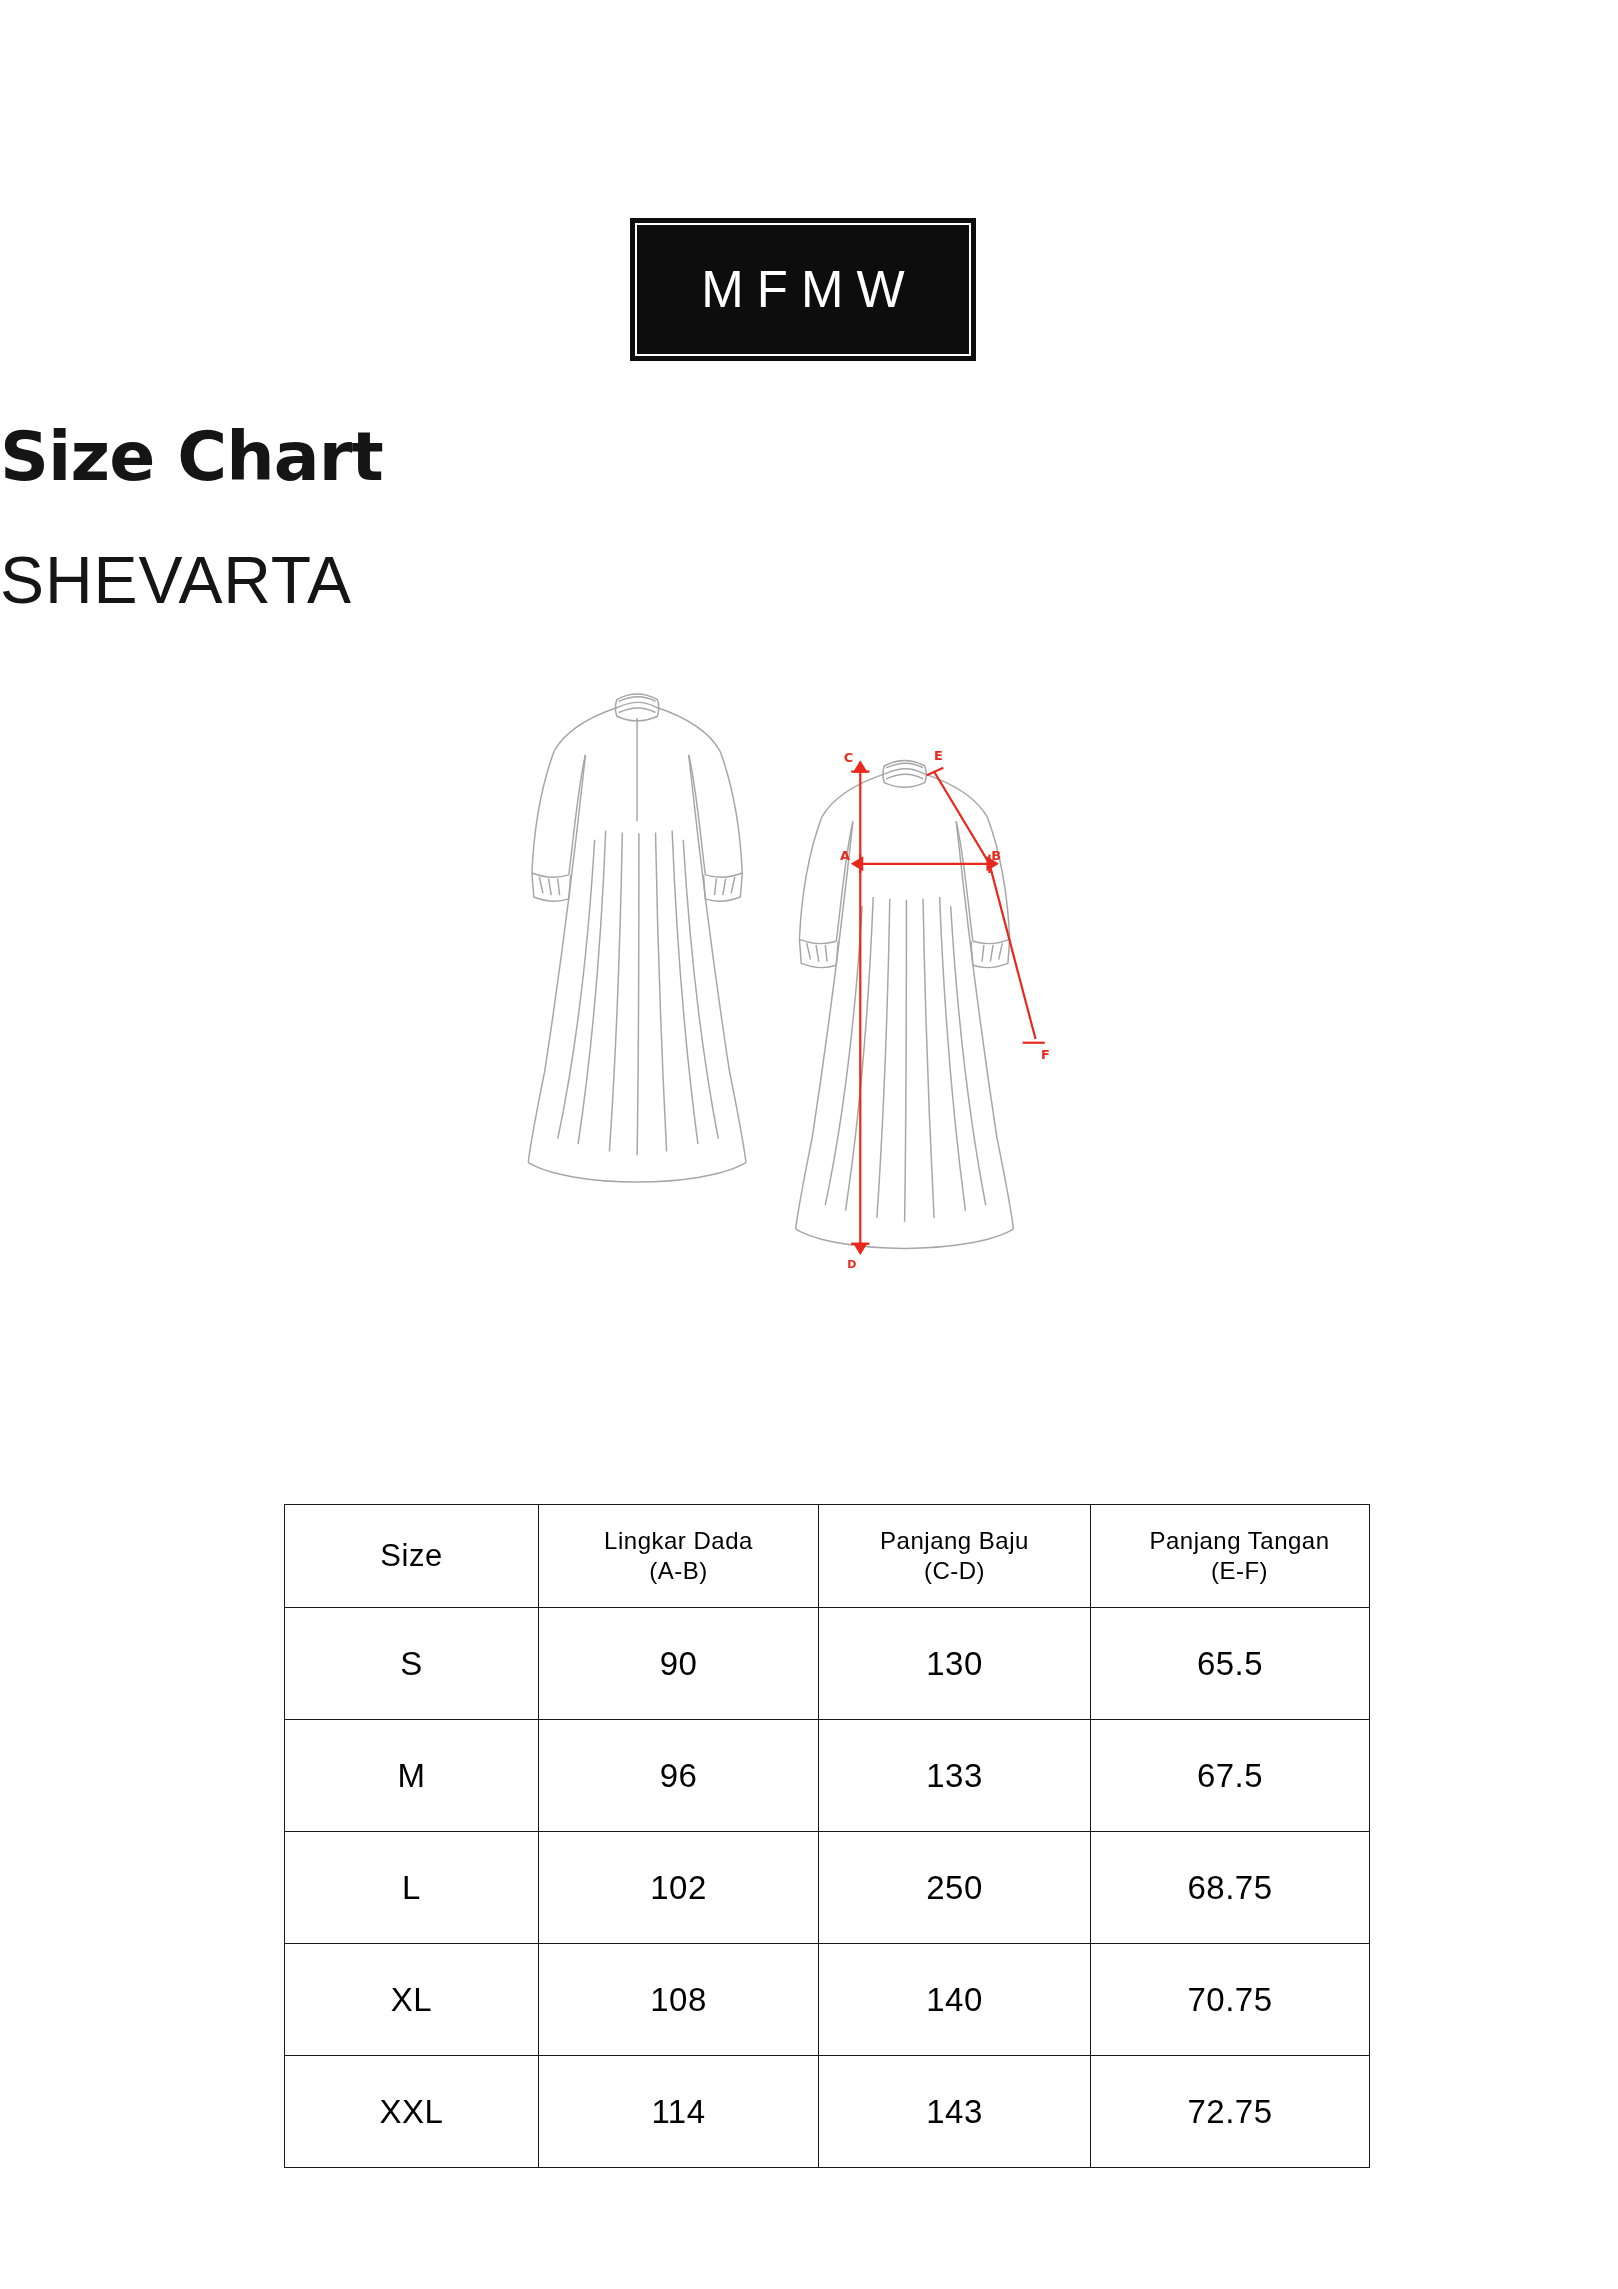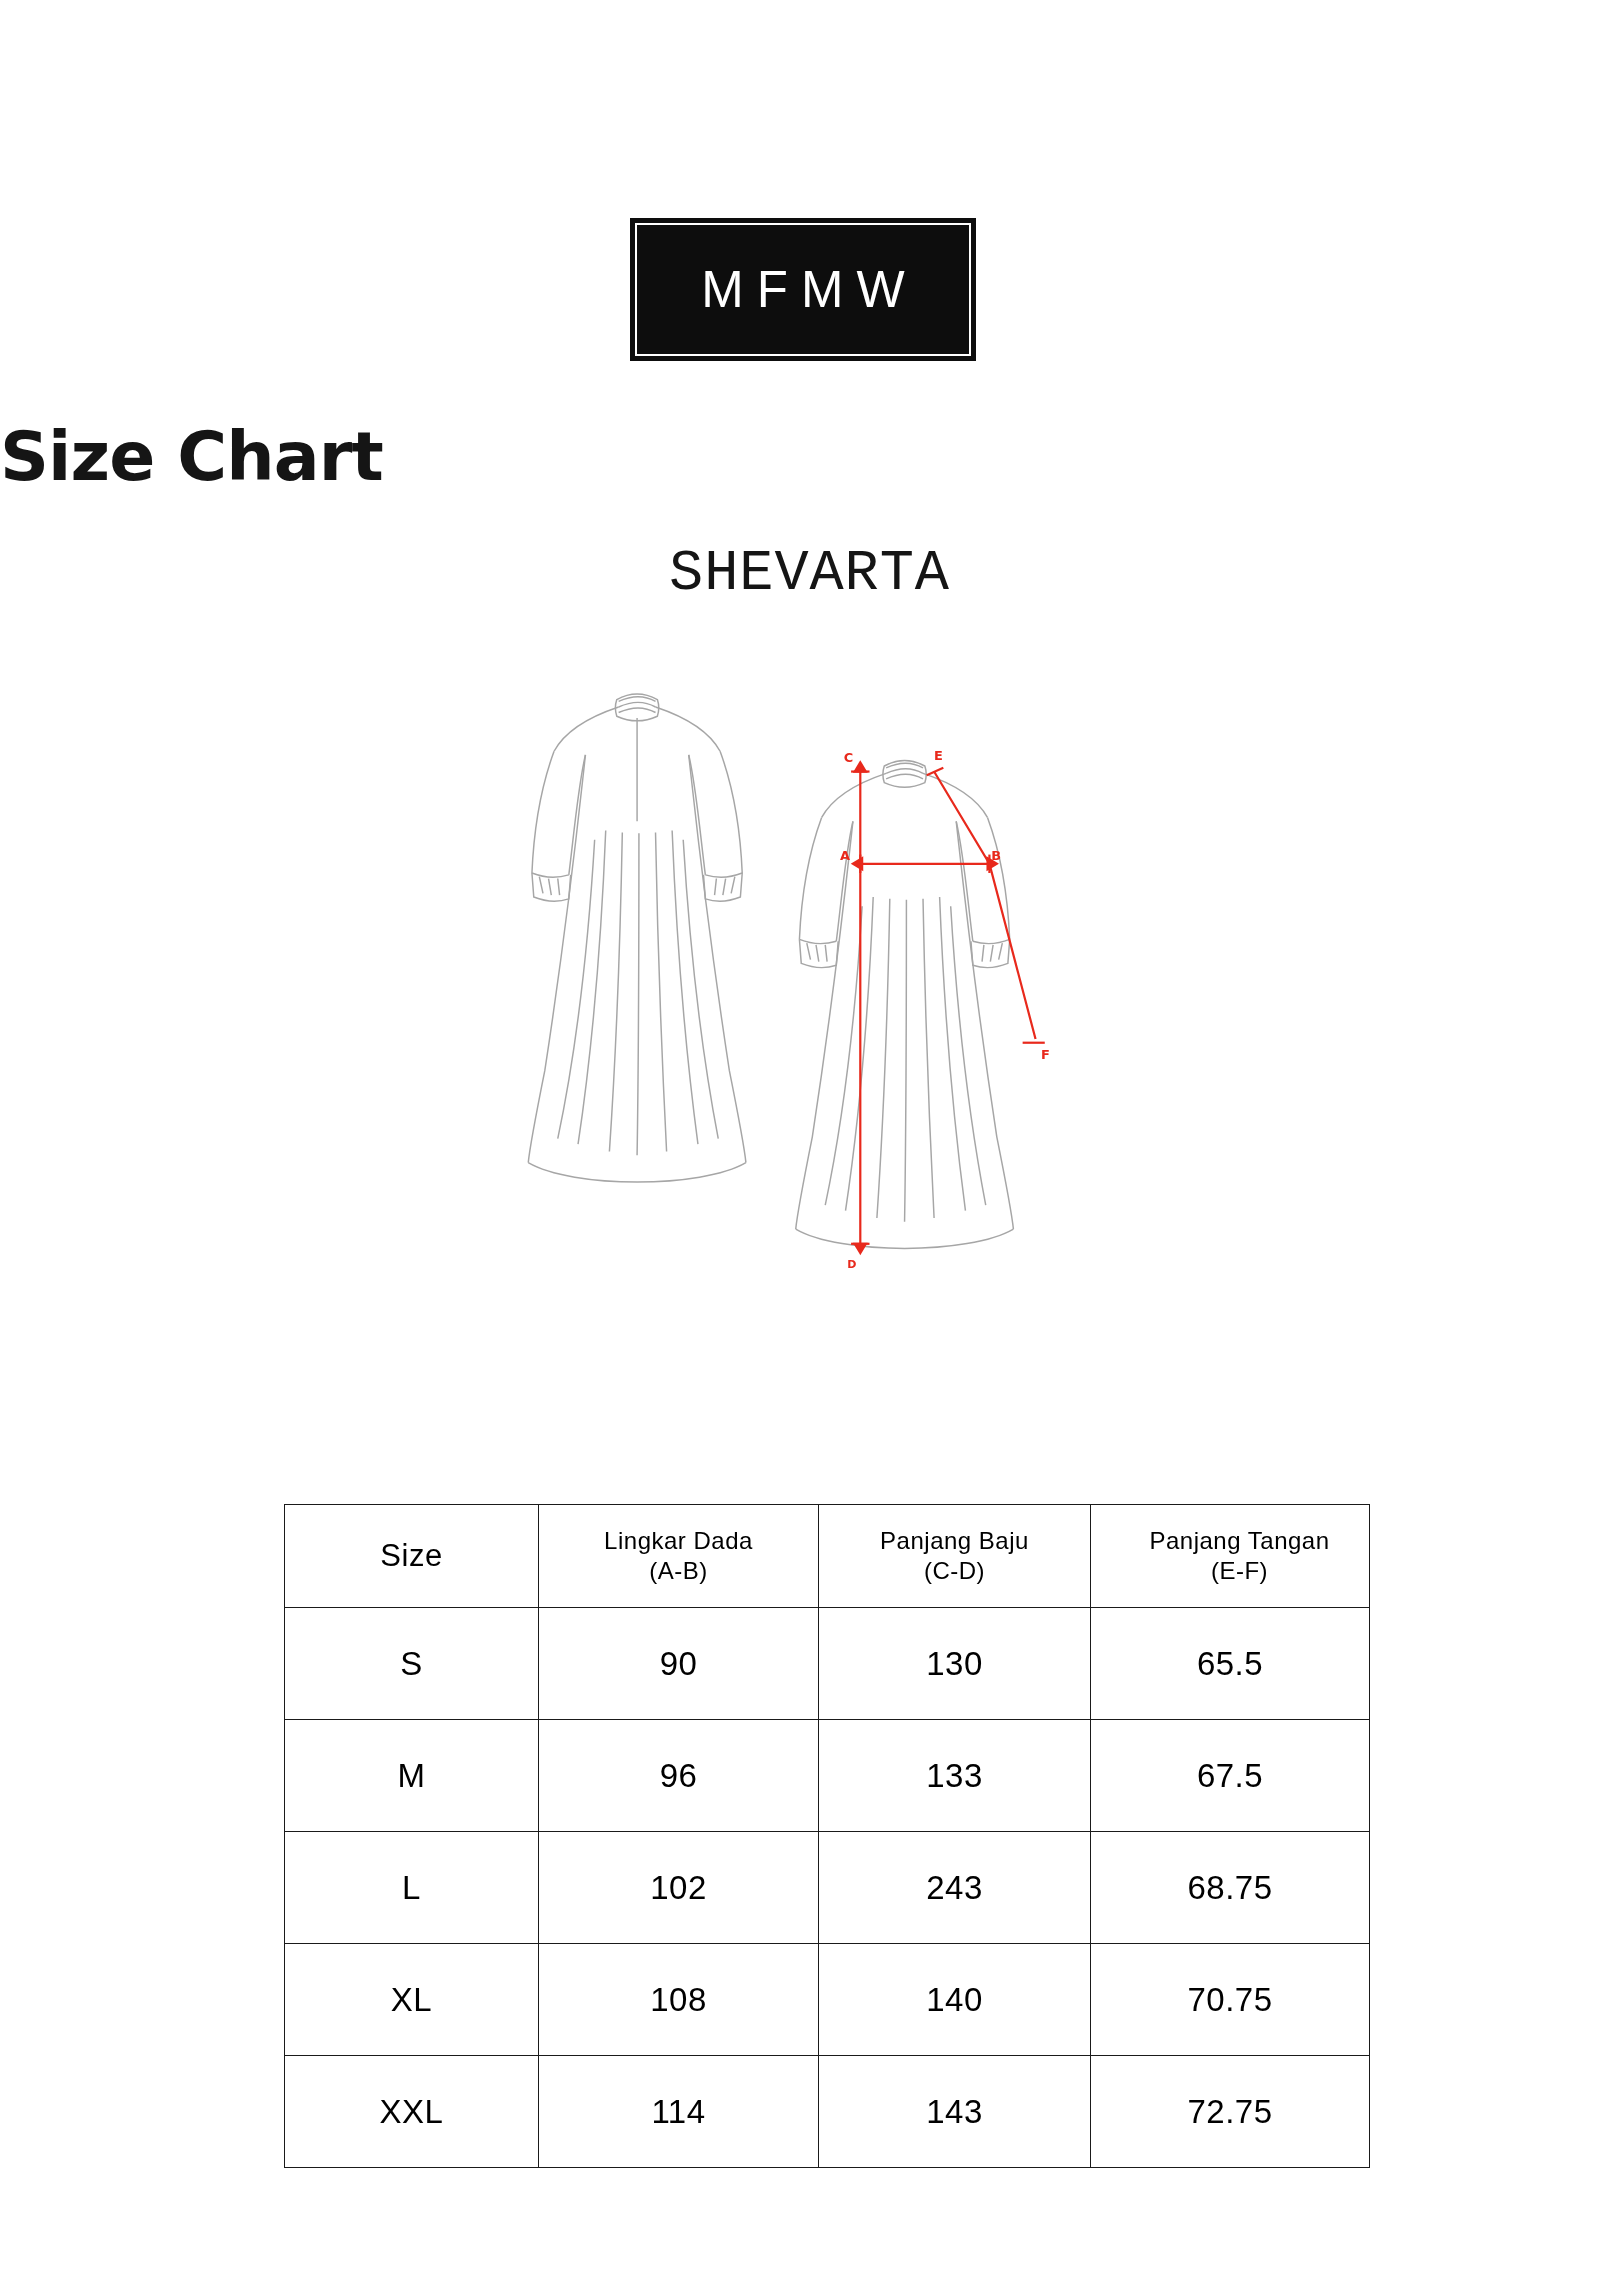--- a/index.html
+++ b/index.html
@@ -66,23 +66,23 @@
     font-size: 68px;
     font-weight: 700;
     color: #151515;
     letter-spacing: -0.9px;
   }
   .title-sub {
     position: absolute;
     left: 0;
     top: 542px;
     width: 1619px;
-    text-align: center;
-    font-family: Liberation Mono, monospace;
-    font-size: 57px;
+    text-align: left;
+    font-family: Liberation Sans, sans-serif;
+    font-size: 66px;
     font-weight: 400;
     color: #151515;
     letter-spacing: 0.9px;
   }
 
   
   .illus {
     position: absolute;
     left: 517px;
     top: 683px;
@@ -270,21 +270,21 @@
         </tr>
         <tr>
           <td>M</td>
           <td>96</td>
           <td>133</td>
           <td>67.5</td>
         </tr>
         <tr>
           <td>L</td>
           <td>102</td>
-          <td>243</td>
+          <td>250</td>
           <td>68.75</td>
         </tr>
         <tr>
           <td>XL</td>
           <td>108</td>
           <td>140</td>
           <td>70.75</td>
         </tr>
         <tr>
           <td>XXL</td>

